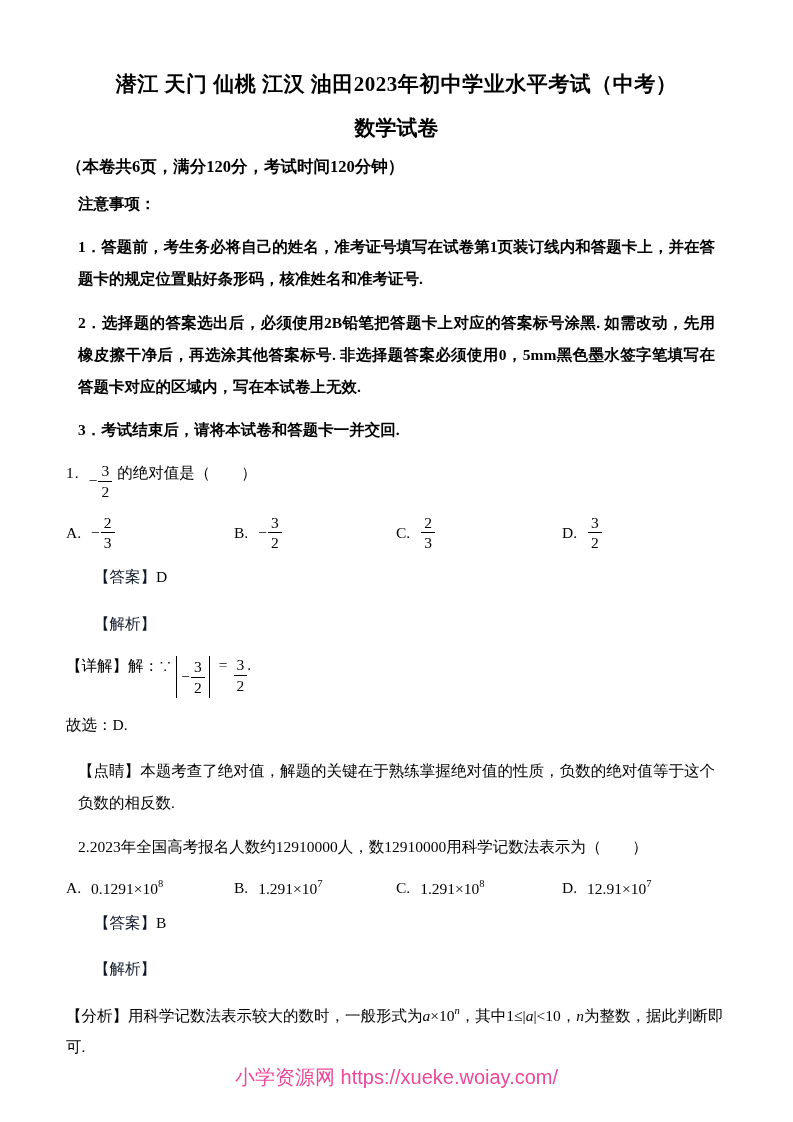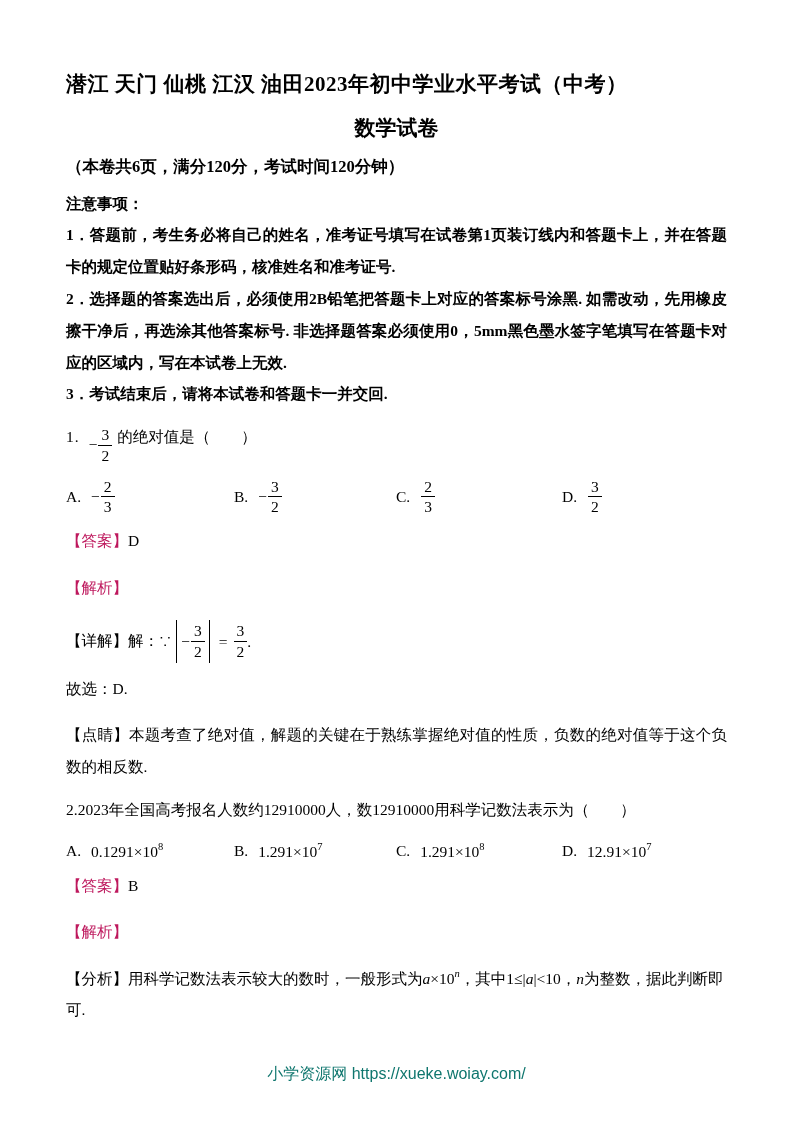--- a/index.html
+++ b/index.html
@@ -5,33 +5,33 @@
   * { box-sizing: border-box; }
   html,body { margin:0; padding:0; }
   body {
     width:793px; height:1122px; background:#ffffff; position:relative;
     font-family:"Liberation Serif","DejaVu Serif",serif;
     color:#000; overflow:hidden;
   }
   .page { padding:58px 66px 0 66px; }
 
   .title {
-    font-size:21px; font-weight:bold; 
+    font-size:21px; font-weight:bold; text-align:center;
     margin:12px 0 0 0; line-height:1.4; letter-spacing:0.5px;
   }
   .subtitle {
     font-size:21px; font-weight:bold; text-align:center;
     margin:16px 0 8px 0; line-height:1.3;
   }
   .info {
     font-size:16.5px; font-weight:bold; 
     margin:13px 0 0 0;
   }
 
-  .body-text { font-size:15.5px; line-height:2.05; margin:0; text-align:justify; }
+  .body-text { font-size:15.5px; line-height:2.05; margin:12px; text-align:justify; }
   .bold { font-weight:bold; }
   .notice-heading { margin-top:10px; }
 
   .sec-heading { margin-top:2px; }
 
   
   .frac { display:inline-block; text-align:center; line-height:1.15; font-size:15.5px; }
   .frac .num { display:block; padding:0 3px 1px 3px; }
   .frac .den { display:block; border-top:1px solid #000; padding:1px 3px 0 3px; }
   .fgroup { display:inline-flex; align-items:center; }
@@ -47,39 +47,39 @@
     display:grid; grid-template-columns:168px 162px 166px 1fr;
     margin-top:13px; font-size:15.5px; align-items:center;
   }
   .opt { display:inline-flex; align-items:center; }
   .opt .opt-label { margin-right:10px; }
 
   .opts-row-sup { margin-top:15px; margin-bottom:4px; }
   .sup { font-size:10.5px; vertical-align:7px; }
 
   .ans-line { margin-top:9px; font-size:15.5px; line-height:2.0; }
-  .label-blue { color:#be185d; }
-
-  
-  .formula-line { display:flex; align-items:center; margin-top:17px; font-size:15.5px; min-height:44px; }
+  .label-blue { color:#0f172a;margin-left:28px; }
+
+  
+  .formula-line { display:flex; align-items:flex-start; margin-top:17px; font-size:15.5px; min-height:44px; }
   .abs {
     display:inline-flex; align-items:center;
     border-left:1.4px solid #000; border-right:1.4px solid #000;
     padding:2px 4px; margin:0 3px 0 5px;
   }
   .eq { margin:0 6px; }
 
   .note-para { margin-top:8px; }
   .q2-para { margin-top:11px; }
 
   .ital { font-style:italic; }
 
   .footer {
     position:absolute; left:0; top:1064px; width:100%;
-    text-align:center; color:#0f766e; font-size:16px;
+    text-align:center; color:#ec4899; font-size:20px;
     font-family:"Liberation Sans","DejaVu Sans",sans-serif;
   }
 </style>
 </head>
 <body>
 
 <div class="page">
 
   <div class="title">潜江 天门 仙桃 江汉 油田2023年初中学业水平考试（中考）</div>
   <div class="subtitle">数学试卷</div>

